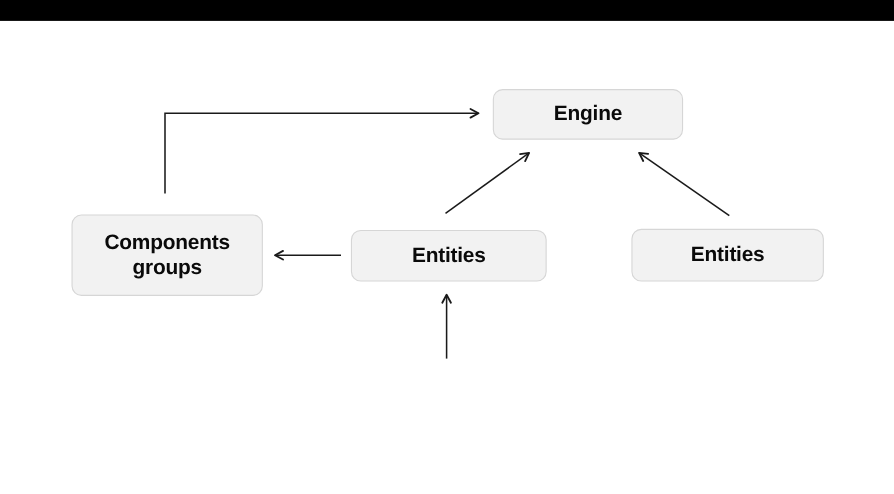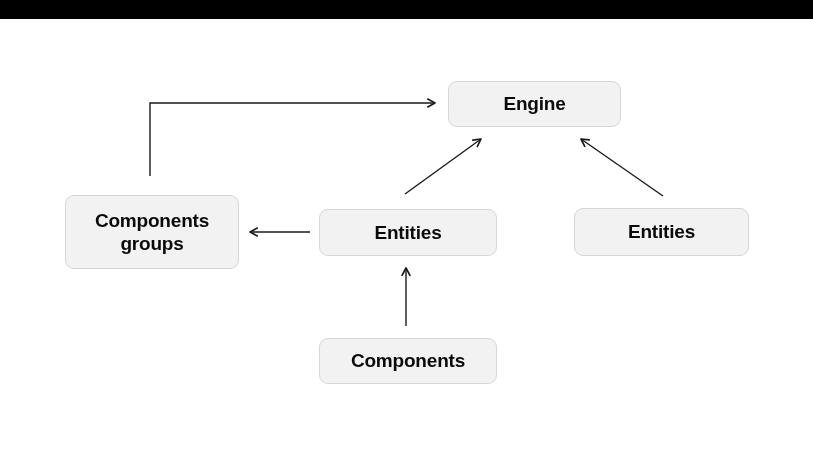--- a/index.html
+++ b/index.html
@@ -87,17 +87,14 @@
   </div>
 
   <div class="node node-entities">
     <span class="label">Entities</span>
   </div>
 
   <div class="node node-systems">
     <span class="label">Entities</span>
   </div>
 
-  <div class="node node-components">
-    <span class="label">Components</span>
-  </div>
 
 </div>
 
 </body></html>

